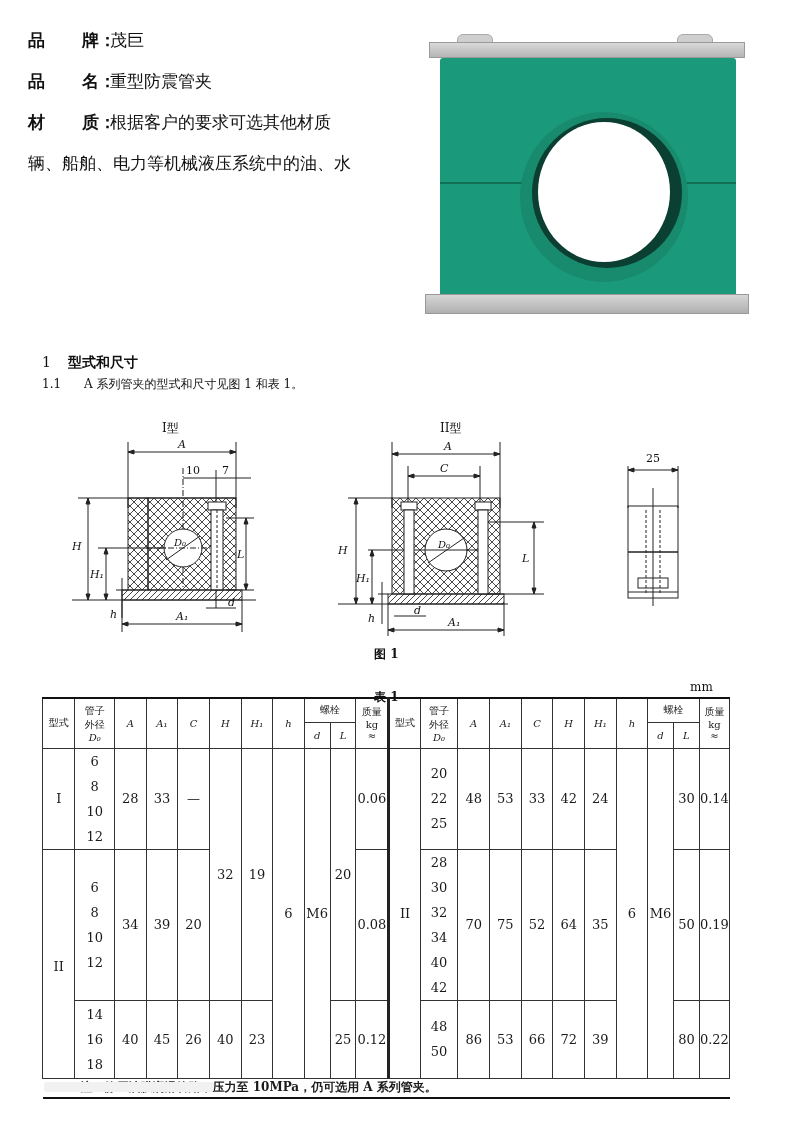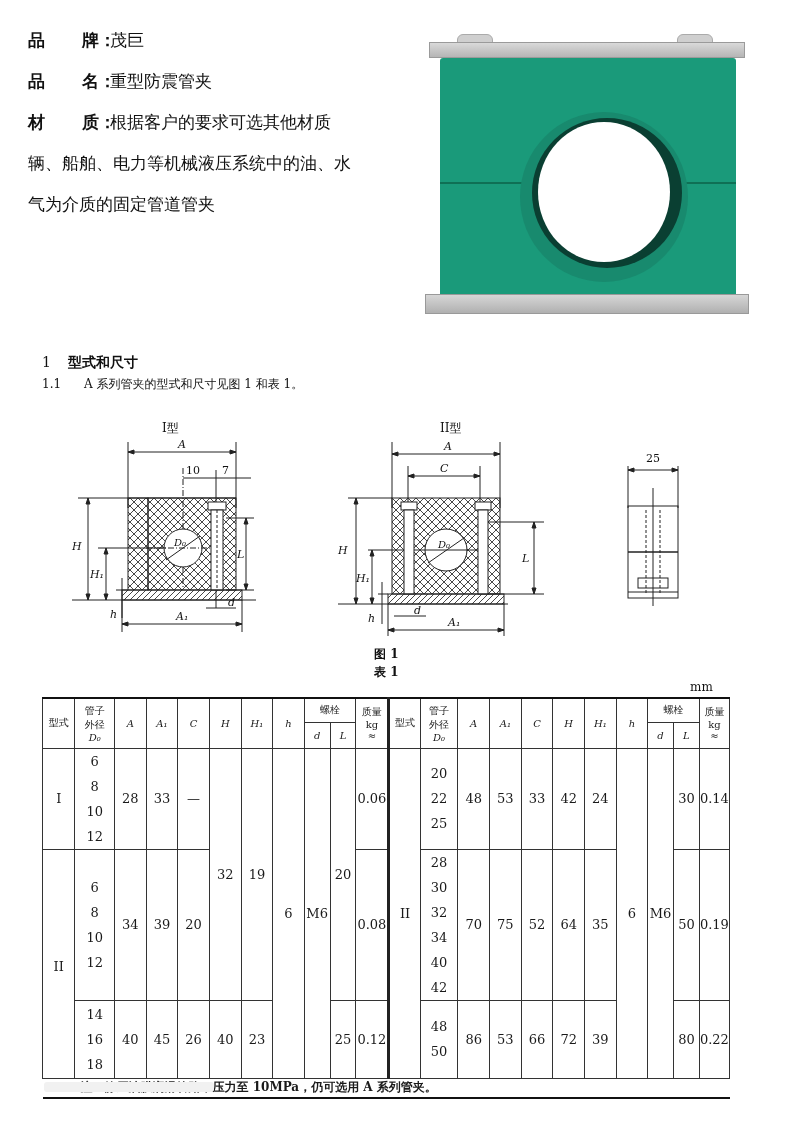--- a/index.html
+++ b/index.html
@@ -28,21 +28,21 @@
   .doc-text { position: absolute; font-family: "DejaVu Serif", serif; color: #111; white-space: nowrap; }
   .h1 { left: 42px; top: 354px; font-size: 14px; font-weight: bold; }
   .h1 .num { display: inline-block; width: 26px; font-weight: normal; }
   .h11 { left: 42px; top: 376px; font-size: 12px; }
   .h11 .num { display: inline-block; width: 42px; }
 
   
   .fig { position: absolute; }
   .fig svg { display: block; }
   .fig-caption { left: 374px; top: 646px; font-size: 12px; font-weight: bold; }
-  .table-caption { left: 374px; top: 664px; font-size: 12px; font-weight: bold; }
+  .table-caption { left: 374px; top: 689px; font-size: 12px; font-weight: bold; }
   .unit { left: 690px; top: 680px; font-size: 12px; }
 
   
   .spec-table { position: absolute; left: 42px; top: 697px; width: 688px; border-collapse: collapse; font-family: "DejaVu Serif", serif; font-size: 13px; color: #1a1a1a; }
   .spec-table td, .spec-table th { border: 1px solid #333; text-align: center; vertical-align: middle; font-weight: normal; padding: 0; }
   .spec-table th { height: 24px; font-size: 10px; }
   .spec-table tr.head-top { border-top: 2px solid #111; }
   .spec-table .ital { font-style: italic; }
   .spec-table .dlist { line-height: 25px; }
   .spec-table .sep { border-left: 3px solid #222; }
@@ -56,21 +56,20 @@
   <div class="spec-row">
     <span class="spec-label"><span class="c1">品</span><span>牌：</span></span><span class="spec-value">茂巨</span>
   </div>
   <div class="spec-row">
     <span class="spec-label"><span class="c1">品</span><span>名：</span></span><span class="spec-value">重型防震管夹</span>
   </div>
   <div class="spec-row">
     <span class="spec-label"><span class="c1">材</span><span>质：</span></span><span class="spec-value">根据客户的要求可选其他材质</span>
   </div>
   <div class="spec-cont">辆、船舶、电力等机械液压系统中的油、水</div>
-  <div class="spec-cont">气为介质的固定管道管夹</div>
 </div>
 
 <div class="photo">
   <div class="bolt-head" style="left:32px"></div>
   <div class="bolt-head" style="left:252px"></div>
   <div class="plate-top"></div>
   <div class="green-block">
     <div class="split"></div>
     <div class="hole-ring"></div>
     <div class="hole-shadow"></div>

